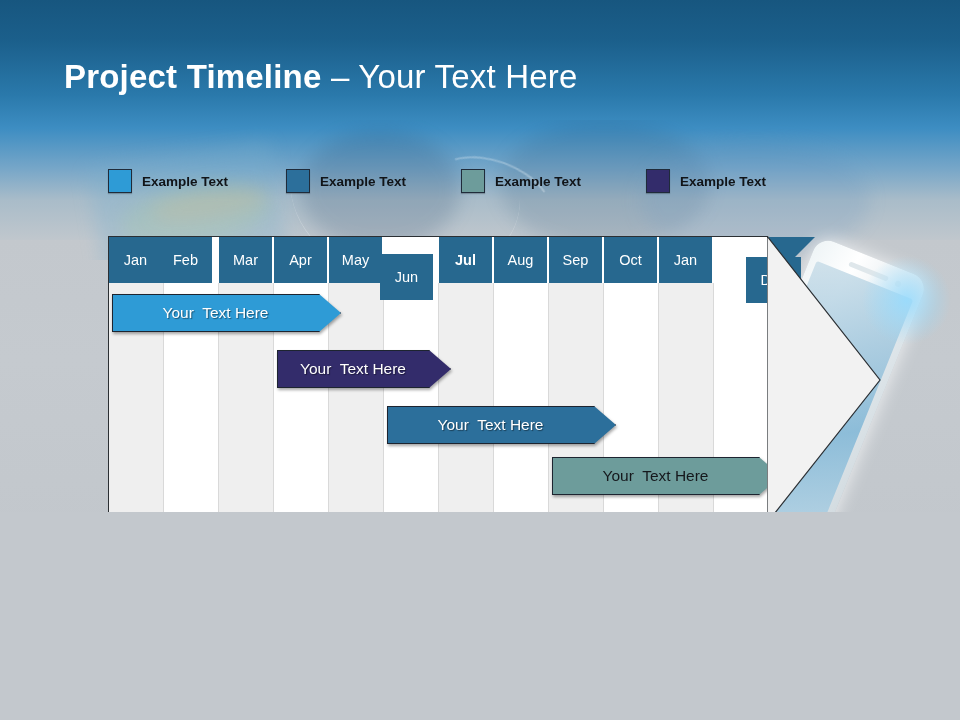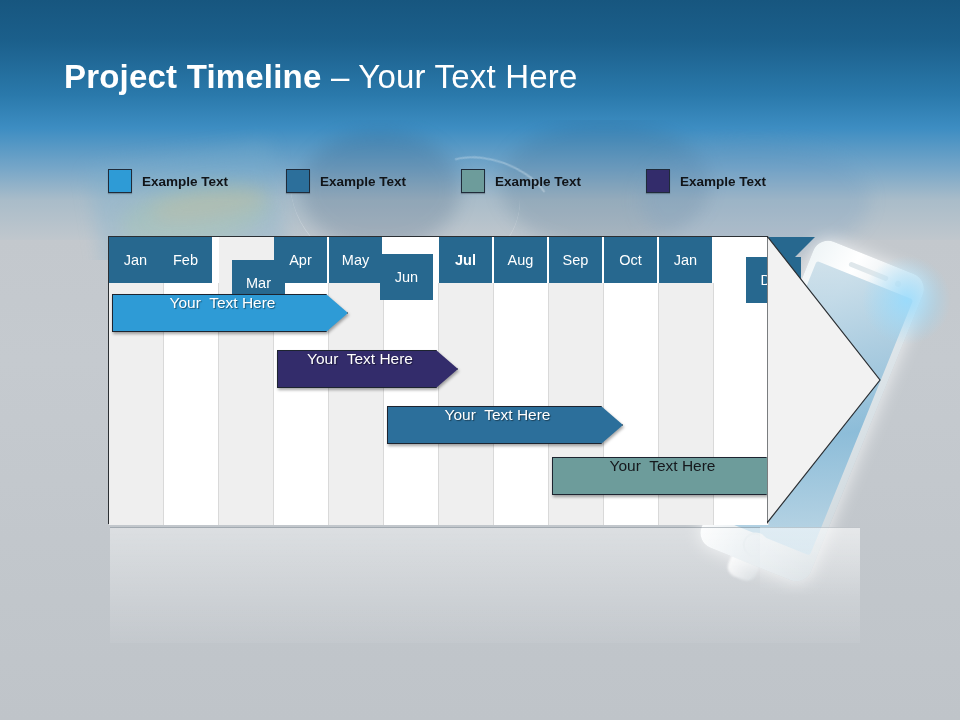--- a/index.html
+++ b/index.html
@@ -10,21 +10,21 @@
     width: 960px;
     height: 720px;
     overflow: hidden;
     font-family: "Liberation Sans", sans-serif;
     background: #c3c8cd;
   }
 
   #slide {
     position: relative;
     width: 960px;
-    height: 720px;
+    height: 512px;
     overflow: hidden;
   }
 
   
   .bg-sky {
     position: absolute;
     left: 0; top: 0;
     width: 960px; height: 250px;
     background: linear-gradient(to bottom,
         #17567f 0px,
@@ -249,22 +249,22 @@
     width: 0; height: 0;
     border-left: 46px solid #27688f;
     border-bottom: 46px solid transparent;
   }
 
   
   .bar {
     position: absolute;
     height: 38px;
     display: flex;
+    align-items: center;
     filter: drop-shadow(1.5px 2px 1.5px rgba(0,0,0,.35));
-    padding-left: 7px;
   }
   .bar-shape {
     position: absolute;
     inset: 0;
     border: 1px solid #1d2430;
     box-sizing: border-box;
     clip-path: polygon(0 0, calc(100% - 22px) 0, 100% 50%, calc(100% - 22px) 100%, 0 100%);
   }
   .bar-label {
     position: relative;
@@ -380,21 +380,21 @@
           <div class="col odd" style="left: 550px;">
             <div class="colline"></div>
           </div>
           <div class="col even" style="left: 605px;">
             <div class="colline"></div>
           </div>
         </div>
       <div class="months" id="months">
           <div class="month" style="left: 0px;">Jan</div>
           <div class="month" style="left: 50px;">Feb</div>
-          <div class="month" style="left: 123px; margin-top: 23px;">Mar</div>
+          <div class="month" style="left: 110px;">Mar</div>
           <div class="month" style="left: 165px;">Apr</div>
           <div class="month" style="left: 220px;">May</div>
           <div class="month" style="left: 271px; margin-top: 17px;">Jun</div>
           <div class="month" style="left: 330px; font-weight: bold;">Jul</div>
           <div class="month" style="left: 385px;">Aug</div>
           <div class="month" style="left: 440px; text-align: center;">Sep</div>
           <div class="month" style="left: 495px;">Oct</div>
           <div class="month" style="left: 550px;">Jan</div>
           <div class="month" style="left: 637px; margin-top: 20px;">Dec</div>
         </div>

